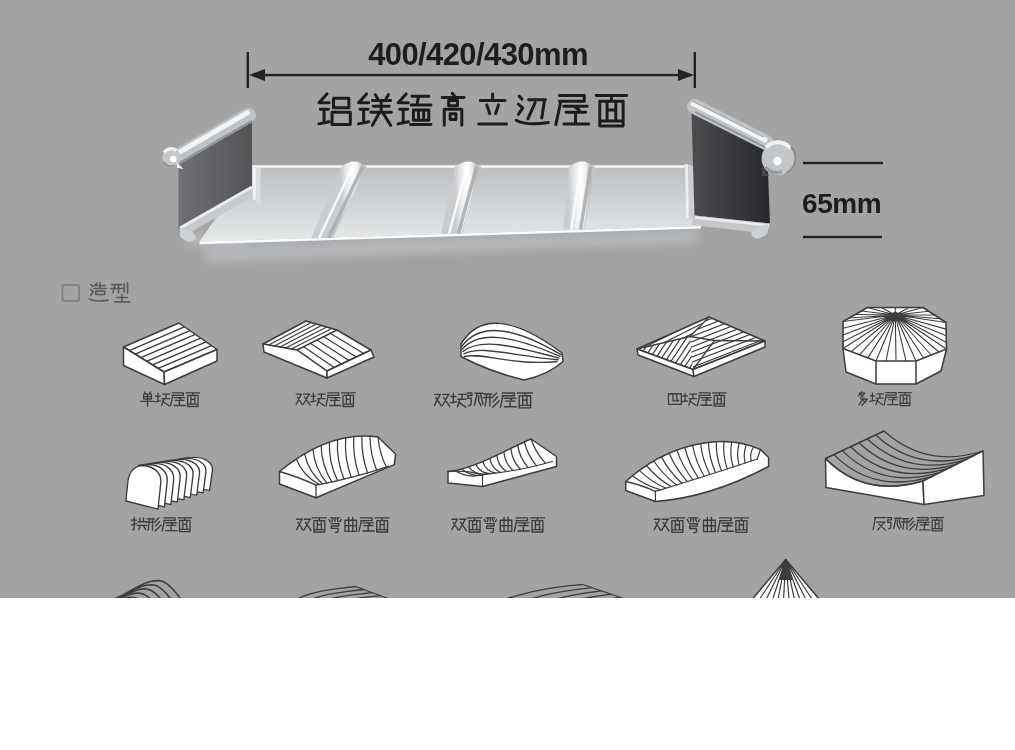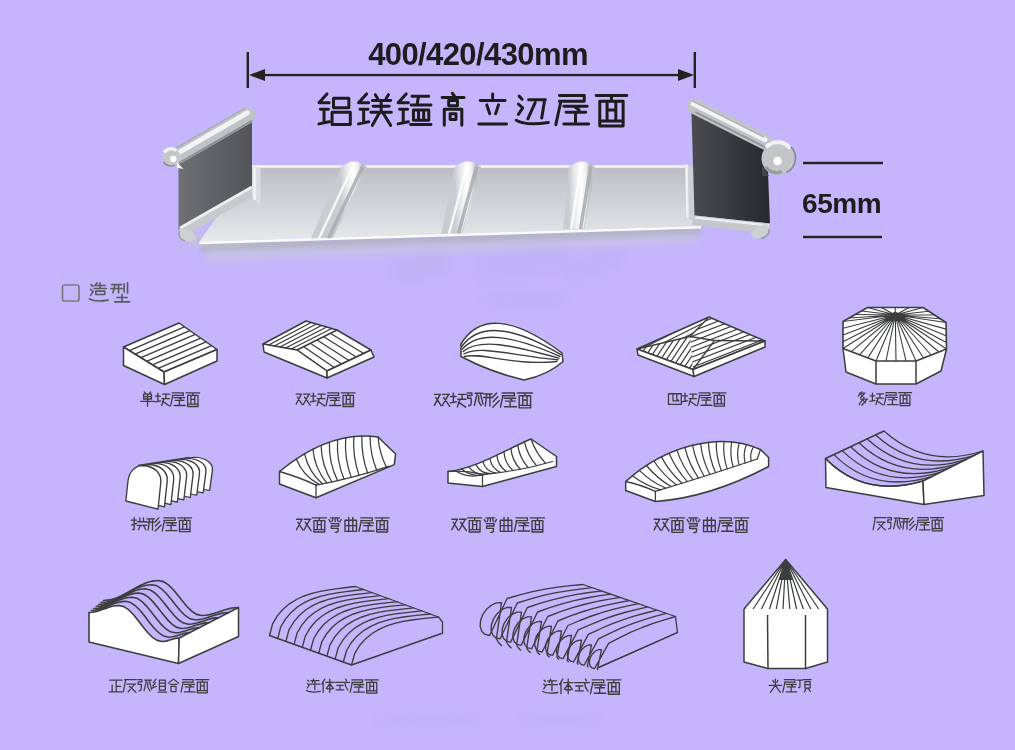--- a/index.html
+++ b/index.html
@@ -1,14 +1,14 @@
 <!DOCTYPE html>
 <html><head><meta charset="utf-8"><style>
 html,body{margin:0;padding:0;background:#ffffff;}
-#page{position:relative;width:1015px;height:750px;background:#c4b5fd;overflow:hidden;font-family:"Liberation Sans",sans-serif;}
+#page{position:relative;width:1015px;height:598px;background:#a3a3a3;overflow:hidden;font-family:"Liberation Sans",sans-serif;}
 </style></head><body>
 <div id="page">
 <svg width="1015" height="750" viewBox="0 0 1015 750">
 <defs>
         <g stroke="currentColor" fill="none" stroke-linecap="round" stroke-linejoin="round">
           <g id="u94dd">
             <path d="M30 4L10 26M8 28H36M12 46H34M22 46V82M8 86L36 80M48 16H90V42H48ZM44 54H94V88H44Z"></path>
           </g>
           <g id="u9541">
             <path d="M30 4L10 26M8 28H36M12 46H34M22 46V82M8 86L36 80M54 6L60 16M90 6L84 16M46 22H96M48 38H92M42 54H98M70 22V54M66 54L46 90M74 54L96 90"></path>

